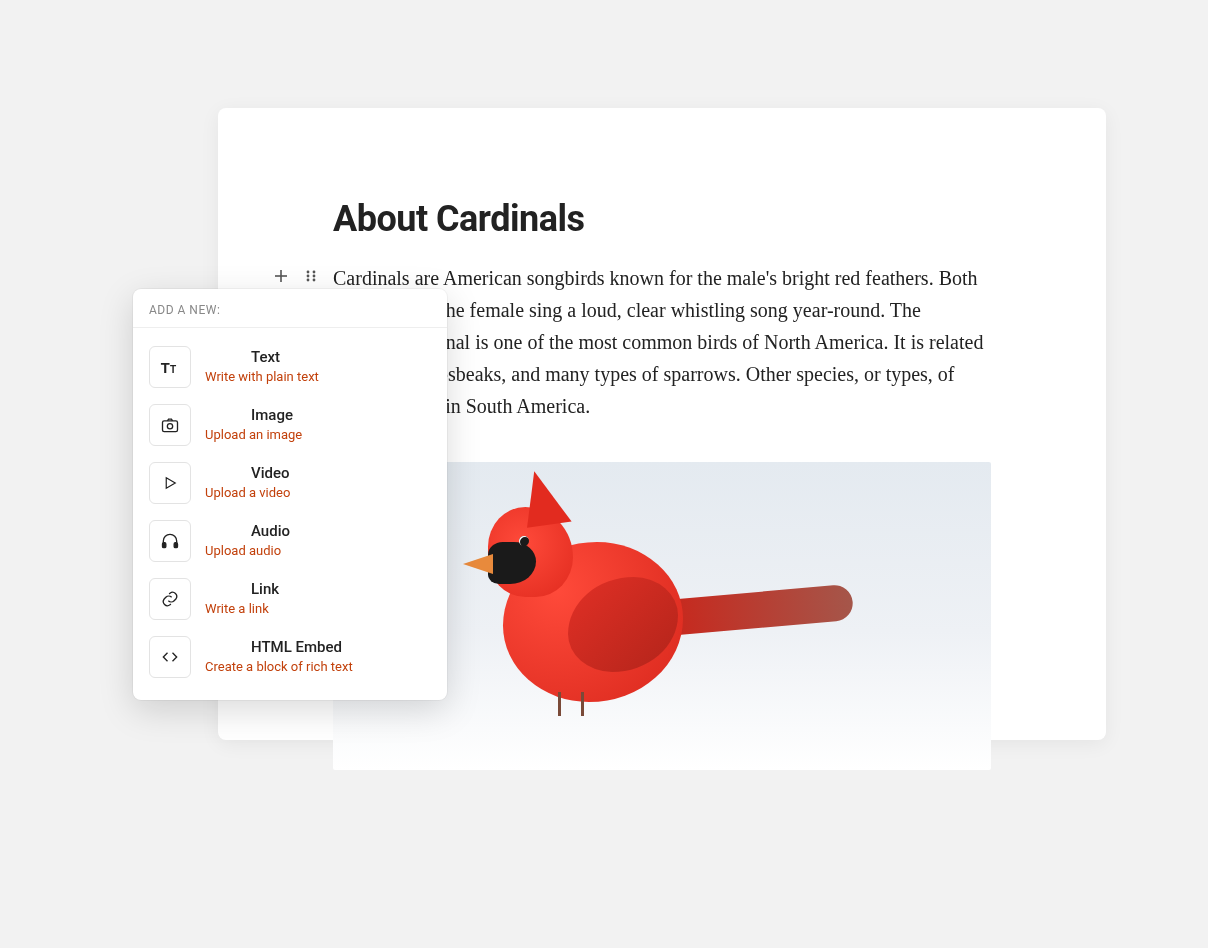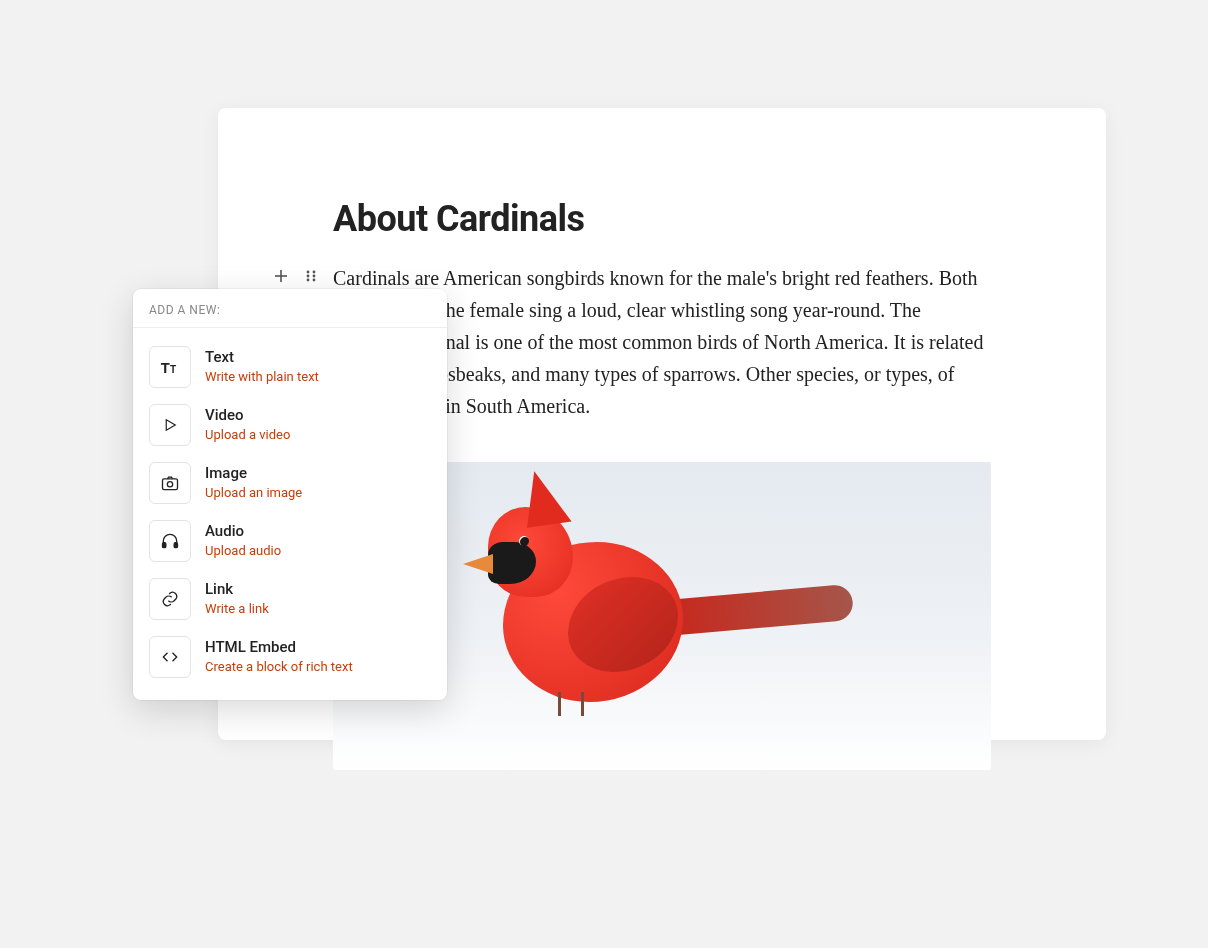--- a/index.html
+++ b/index.html
@@ -185,21 +185,21 @@
     border: 1px solid #e3e3e3;
     border-radius: 6px;
     display: flex;
     align-items: center;
     justify-content: center;
     color: #222;
     flex-shrink: 0;
     background: #fff;
   }
   .popup-texts { display: flex; flex-direction: column; }
-  .popup-title { font-size: 15px; color: #222; font-weight: 500; line-height: 1.3; }
+  .popup-title { font-size: 15px; color: #222; font-weight: 500; line-height: 1.3; margin-left: 46px; }
   .popup-desc  { font-size: 13px; color: #c2410c; line-height: 1.4; }
 
   svg { display: block; }
 </style>
 </head>
 <body>
 
 <div class="card">
   <h1 class="page-title">About Cardinals</h1>
 
@@ -255,46 +255,46 @@
           </svg>
       </div>
       <div class="popup-texts">
         <span class="popup-title">Text</span>
         <span class="popup-desc">Write with plain text</span>
       </div>
     </div>
 
     <div class="popup-item">
       <div class="popup-icon">
-        <svg width="18" height="18" viewBox="0 0 24 24" fill="none" stroke="currentColor" stroke-width="1.6">
-            <polygon points="7,5 19,12 7,19"></polygon>
-          </svg>
-      </div>
-      <div class="popup-texts">
-        <span class="popup-title">Video</span>
-        <span class="popup-desc">Upload a video</span>
-      </div>
-    </div>
-
-    <div class="popup-item">
-      <div class="popup-icon">
         <svg width="20" height="20" viewBox="0 0 24 24" fill="none" stroke="currentColor" stroke-width="1.6">
             <rect x="3" y="7" width="18" height="13" rx="2"></rect>
             <circle cx="12" cy="13.5" r="3.2"></circle>
             <path d="M9 7l1.2-2h3.6L15 7"></path>
           </svg>
       </div>
       <div class="popup-texts">
         <span class="popup-title">Image</span>
         <span class="popup-desc">Upload an image</span>
       </div>
     </div>
 
     <div class="popup-item">
       <div class="popup-icon">
+        <svg width="18" height="18" viewBox="0 0 24 24" fill="none" stroke="currentColor" stroke-width="1.6">
+            <polygon points="7,5 19,12 7,19"></polygon>
+          </svg>
+      </div>
+      <div class="popup-texts">
+        <span class="popup-title">Video</span>
+        <span class="popup-desc">Upload a video</span>
+      </div>
+    </div>
+
+    <div class="popup-item">
+      <div class="popup-icon">
         <svg width="20" height="20" viewBox="0 0 24 24" fill="none" stroke="currentColor" stroke-width="1.6">
             <path d="M4 14v-2a8 8 0 0 1 16 0v2"></path>
             <rect x="3" y="14" width="4" height="6" rx="1.5" fill="currentColor"></rect>
             <rect x="17" y="14" width="4" height="6" rx="1.5" fill="currentColor"></rect>
           </svg>
       </div>
       <div class="popup-texts">
         <span class="popup-title">Audio</span>
         <span class="popup-desc">Upload audio</span>
       </div>

